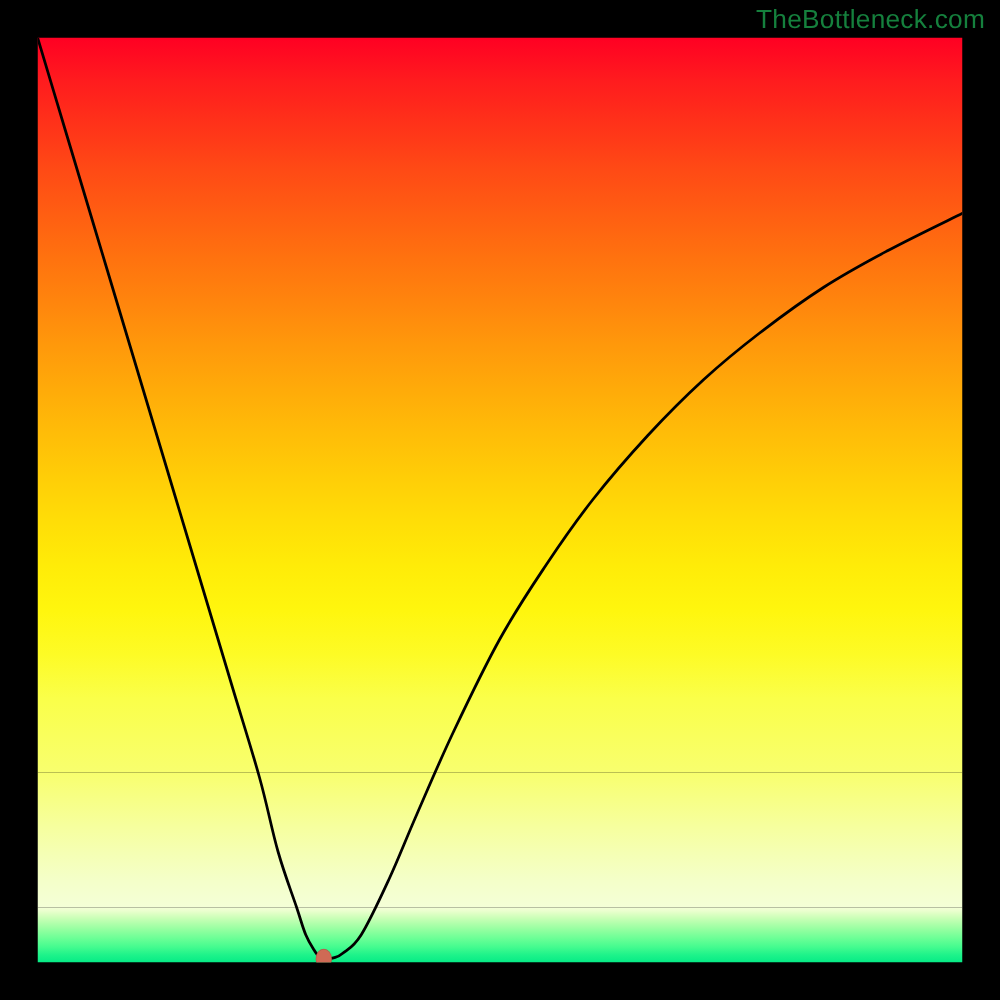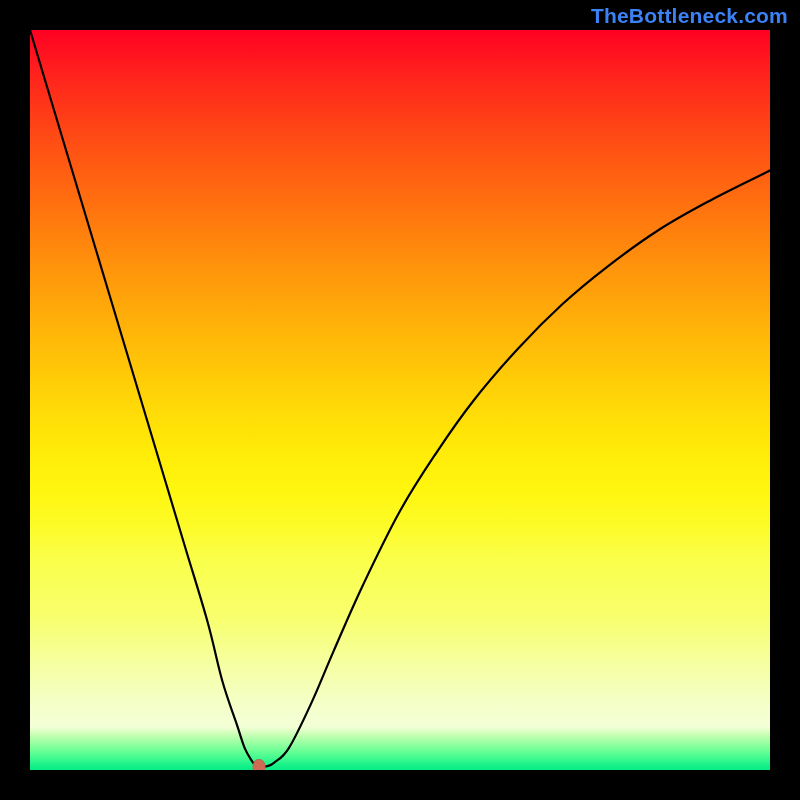--- a/index.html
+++ b/index.html
@@ -14,23 +14,23 @@
   .frame {
     position: relative;
     width: 800px;
     height: 800px;
     background: #000;
   }
   .watermark {
     position: absolute;
     top: 4px;
     right: 12px;
-    color: #3b82f6;
+    color: #15803d;
     font-size: 21px;
-    font-weight: 700;
+    font-weight: 400;
     letter-spacing: 0.2px;
     z-index: 10;
   }
   .plot {
     position: absolute;
     left: 30px;
     top: 30px;
     width: 740px;
     height: 740px;
     overflow: hidden;

